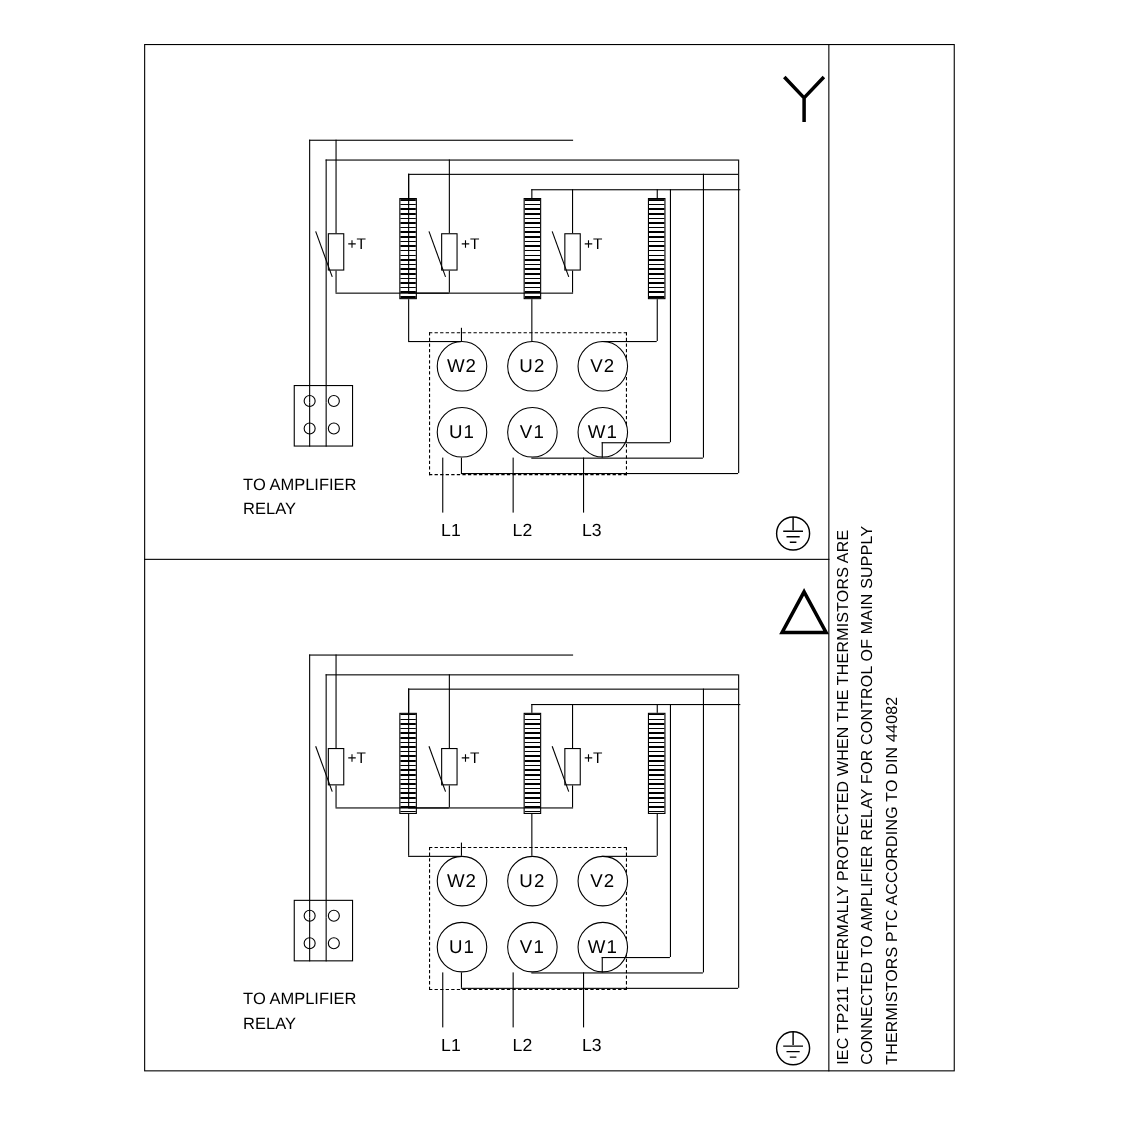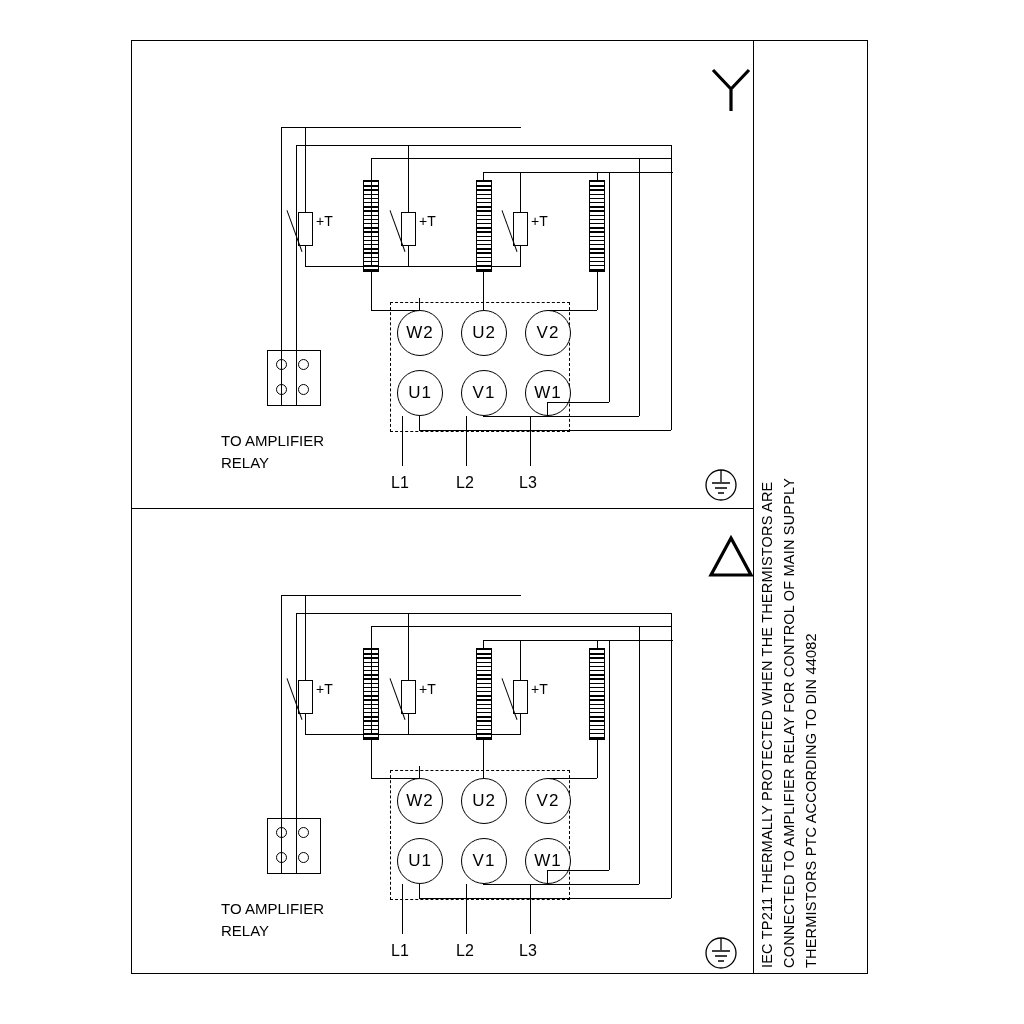--- a/index.html
+++ b/index.html
@@ -139,20 +139,21 @@
     position: absolute;
     font-size: 15px;
     white-space: nowrap;
   }
   .lbl.small { font-size: 14px; }
 
   
   .phase {
     position: absolute;
     font-size: 16px;
+    margin-left: 10px;
   }
 
   
   .earth {
     position: absolute;
     width: 40px;
     height: 40px;
   }
 
   

